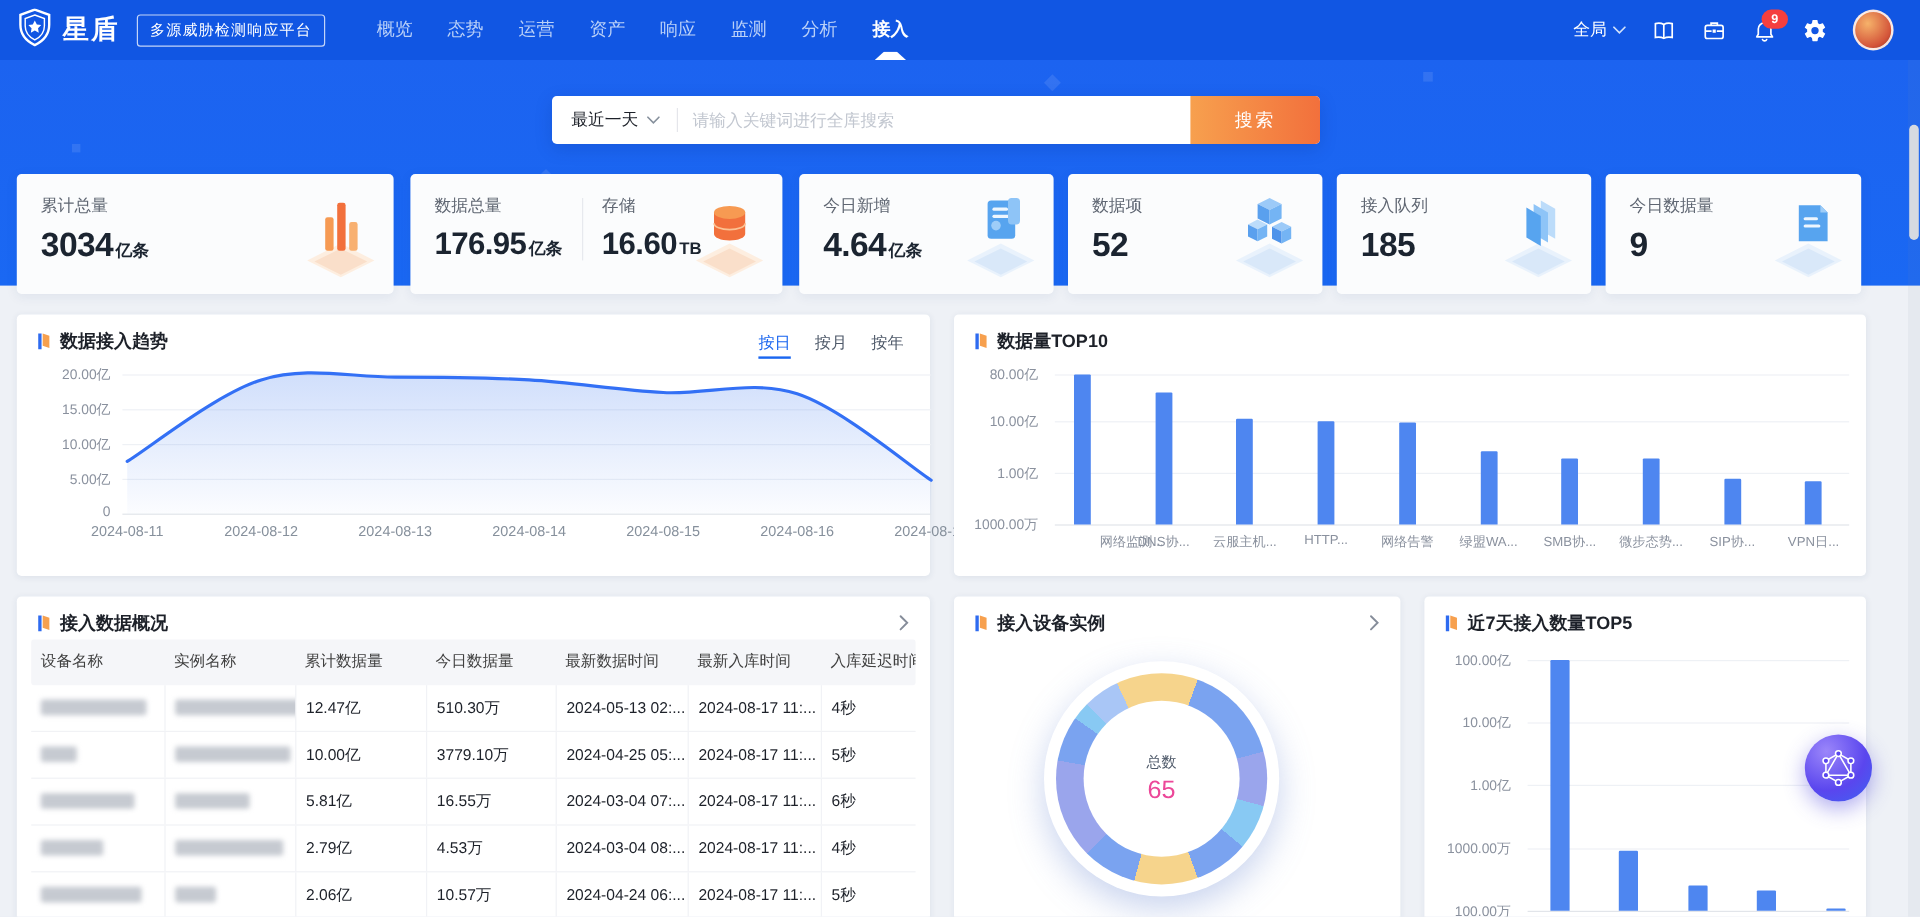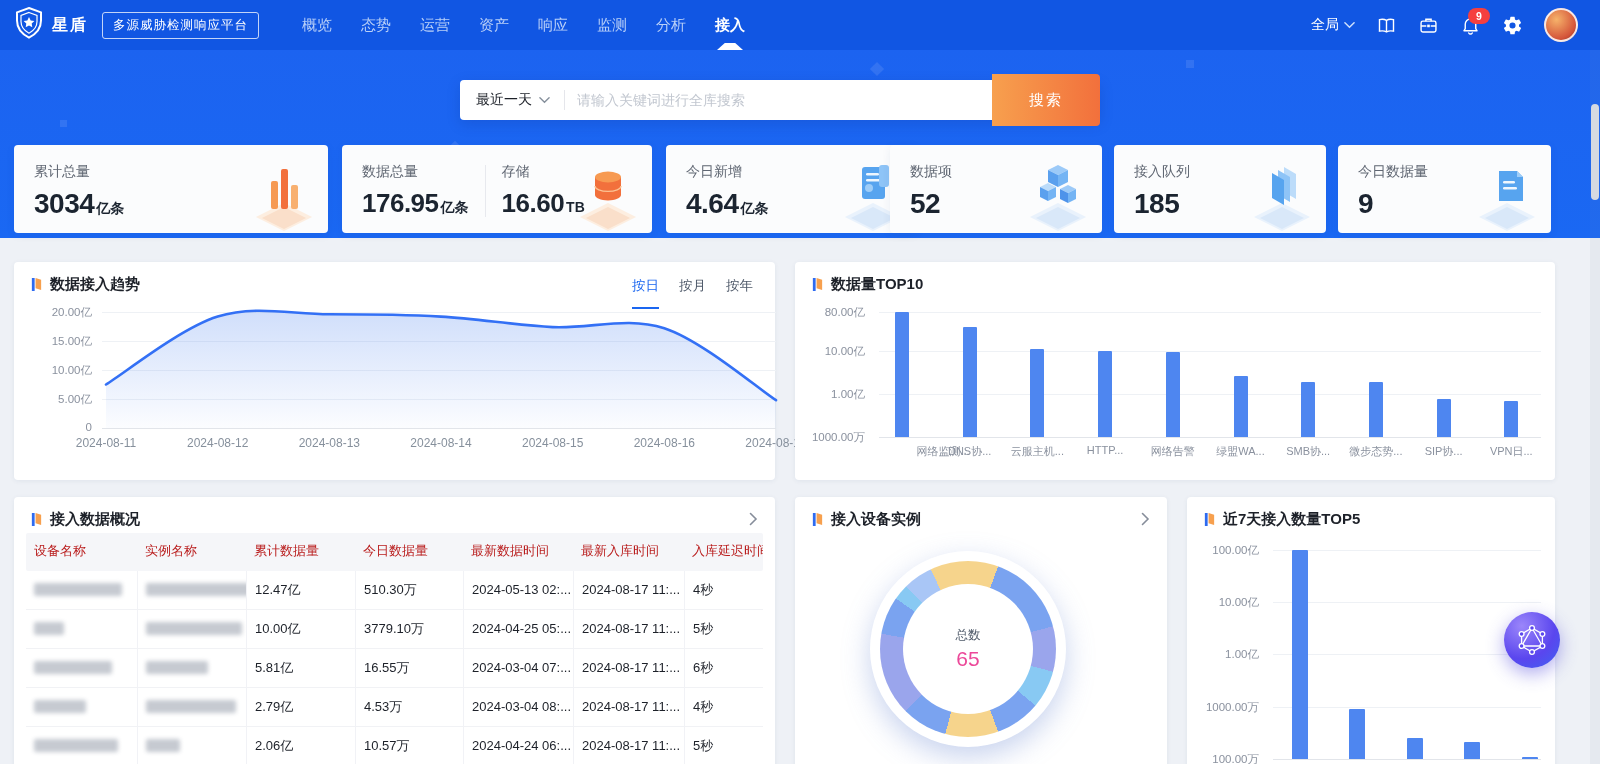--- a/index.html
+++ b/index.html
@@ -1,21 +1,21 @@
 <!DOCTYPE html>
 <html><head>
 <meta charset="utf-8">
 <style>
   html,body{margin:0;padding:0;background:#e9edf4;font-family:"Liberation Sans","DejaVu Sans",sans-serif;}
   #app{position:relative;width:1600px;height:764px;overflow:hidden;background:#eef1f6;}
   .abs{position:absolute;}
   
   .topbar{position:absolute;top:0;left:0;width:1600px;height:50px;background:#1156e3;display:flex;align-items:center;z-index:40;}
   .brand-wrap{display:flex;align-items:center;margin-left:14px;}
-  .brand-name{color:#fff;font-size:16px;font-weight:700;letter-spacing:2px;margin-left:8px;}
+  .brand-name{color:#fff;font-size:22px;font-weight:700;letter-spacing:2px;margin-left:8px;}
   .plat-badge{margin-left:14px;border:1px solid rgba(255,255,255,.75);border-radius:3px;padding:4px 10px;color:#fff;font-size:12.5px;letter-spacing:1px;}
   .main-nav{display:flex;margin-left:38px;height:50px;align-items:center;gap:19px;}
   .nav-item{position:relative;color:#b9d0f8;font-size:15px;height:50px;line-height:50px;padding:0 5px;cursor:pointer;white-space:nowrap;}
   .nav-item.active{color:#fff;font-weight:700;}
   .nav-ind{position:absolute;left:50%;transform:translateX(-50%);bottom:0;width:26px;height:7px;background:#fff;clip-path:polygon(0 100%,30% 0,70% 0,100% 100%);}
   .nav-right{margin-left:auto;display:flex;align-items:center;gap:21px;margin-right:22px;}
   .nav-search{display:flex;align-items:center;width:152px;height:30px;background:rgba(8,40,140,.25);border:1px solid rgba(255,255,255,.28);border-radius:3px;padding:0 8px;}
   .nav-search input{flex:1;min-width:0;background:transparent;border:none;outline:none;color:#e8f0ff;font-size:12.5px;}
   .nav-search input::placeholder{color:#9fbdf5;}
   .scope{display:flex;align-items:center;gap:5px;color:#fff;font-size:14px;cursor:pointer;}
@@ -24,48 +24,48 @@
   .bell-badge{position:absolute;top:-7px;right:-9px;min-width:16px;height:16px;border-radius:9px;background:#f53f3f;color:#fff;font-size:10.5px;line-height:16px;text-align:center;padding:0 3px;font-weight:700;}
   .avatar{width:30px;height:30px;border-radius:50%;background:radial-gradient(circle at 35% 32%,#f6b26a,#d4553a 68%,#8a2f1f);border:2px solid rgba(255,255,255,.85);cursor:pointer;}
   
   .hero{position:absolute;top:50px;left:0;width:1600px;height:188px;background:linear-gradient(180deg,#1c63f0,#1a68f3);overflow:hidden;}
   .deco{position:absolute;background:rgba(255,255,255,.10);}
   .hero-search{position:absolute;top:80px;left:460px;width:640px;height:40px;background:#fff;border-radius:4px;display:flex;align-items:center;box-shadow:0 4px 14px rgba(10,40,120,.18);z-index:10;}
   .range-sel{display:flex;align-items:center;gap:7px;padding:0 14px 0 16px;font-size:14px;color:#1d2129;cursor:pointer;white-space:nowrap;}
   .hs-divider{width:1px;height:20px;background:#e5e6eb;}
   .hero-search input{flex:1;min-width:0;border:none;outline:none;font-size:14px;color:#1d2129;padding:0 12px;}
   .hero-search input::placeholder{color:#c2c7d0;}
-  .search-btn{width:108px;height:52px;border:none;border-radius:0 4px 4px 0;background:linear-gradient(90deg,#f7a04e,#f2703c);color:#fff;font-size:15px;letter-spacing:2px;cursor:pointer;}
-  
-  .stat-card{position:absolute;top:145px;height:88px;background:#fbfcfd;border-radius:4px;box-shadow:0 2px 10px rgba(30,60,120,.07);z-index:5;}
+  .search-btn{width:108px;height:40px;border:none;border-radius:0 4px 4px 0;background:linear-gradient(90deg,#f7a04e,#f2703c);color:#fff;font-size:15px;letter-spacing:2px;cursor:pointer;}
+  
+  .stat-card{position:absolute;top:145px;height:100px;background:#fbfcfd;border-radius:4px;box-shadow:0 2px 10px rgba(30,60,120,.07);z-index:5;}
   .stat-label{font-size:14px;color:#5f6672;}
   .stat-val{font-size:28px;font-weight:700;color:#1b2430;letter-spacing:-.5px;line-height:1;}
   .stat-unit{font-size:14px;font-weight:700;color:#1b2430;margin-left:2px;text-align:center;}
   .stat-body{position:absolute;left:20px;top:18px;display:flex;gap:10px;align-items:flex-start;}
   .stat-group{display:flex;flex-direction:column;gap:9px;}
   .sg-div{width:1px;height:52px;background:#e7e9ee;margin:2px 6px 0 6px;}
   .stat-icon{position:absolute;right:10px;top:12px;width:68px;height:76px;}
   
   .panel{position:absolute;background:#fff;border-radius:4px;box-shadow:0 1px 5px rgba(31,53,105,.07);}
   .sec-title{position:absolute;left:16px;top:13px;display:flex;align-items:center;gap:7px;font-size:15px;font-weight:700;color:#1d2129;}
   .chev-right{position:absolute;right:14px;top:14px;width:16px;height:16px;cursor:pointer;}
   .tabs{position:absolute;right:22px;top:15px;display:flex;gap:20px;}
-  .tab{font-size:13.5px;color:#4e5969;cursor:pointer;padding-bottom:12px;}
+  .tab{font-size:13.5px;color:#4e5969;cursor:pointer;padding-bottom:2px;}
   .tab.active{color:#1a66f0;border-bottom:2px solid #1a66f0;}
   .gline{position:absolute;height:1px;background:#eef1f5;}
   .gline.zero{background:#e2e5ea;}
   .ylab{position:absolute;font-size:11.5px;color:#8a919e;text-align:right;}
   .xlab{position:absolute;font-size:12px;color:#86909c;text-align:center;white-space:nowrap;}
   .bar{position:absolute;background:#4e86f0;border-radius:1px 1px 0 0;}
   .catlab{position:absolute;font-size:11px;color:#8a919e;text-align:center;white-space:nowrap;overflow:hidden;}
   
   .tbl{position:absolute;left:12px;top:36px;width:737px;}
   .trow{display:grid;grid-template-columns:111px 109px 109px 108px 110px 111px 79px;}
   .trow.head{background:#f5f6f9;border-radius:2px;}
-  .trow.head .cell{color:#b91c1c;font-size:13px;line-height:36px;}
+  .trow.head .cell{color:#404040;font-size:13px;line-height:36px;}
   .cell{padding-left:8px;font-size:13px;color:#1d2129;line-height:38px;height:38px;white-space:nowrap;overflow:hidden;}
   .trow.body{border-bottom:1px solid #f1f2f5;}
   .trow.body .cell+.cell{border-left:1px solid #f1f2f6;}
   .blur-blob{display:inline-block;height:13px;background:#c6cad1;border-radius:2px;filter:blur(2px);vertical-align:middle;margin-top:-3px;}
   
   .donut-wrap{position:absolute;left:75px;top:54px;width:196px;height:196px;background:#fff;border-radius:50%;box-shadow:0 10px 28px rgba(110,140,210,.38);}
   .donut-ring{position:absolute;left:10px;top:10px;width:176px;height:176px;border-radius:50%;}
   .donut-hole{position:absolute;inset:33px;background:#fff;border-radius:50%;display:flex;flex-direction:column;align-items:center;justify-content:center;gap:3px;}
   .donut-hole .dl{font-size:12.5px;color:#4e5969;}
   .donut-hole .dv{font-size:21px;color:#ec4899;}
@@ -191,21 +191,21 @@
           </div>
         </div>
         <div class="stat-icon"><svg width="68" height="76" viewBox="0 0 68 76">
             <polygon points="34,46 62,60 34,74 6,60" fill="#fdeee0"></polygon>
             <polygon points="34,50 56,61 34,72 12,61" fill="#fadfca"></polygon>
             <path d="M21 20v18c0 3 5.8 5.4 13 5.4s13-2.4 13-5.4V20" fill="#f2703c"></path>
             <ellipse cx="34" cy="20" rx="13" ry="5.4" fill="#f79a52"></ellipse>
             <path d="M21 29c0 3 5.8 5.4 13 5.4s13-2.4 13-5.4" fill="none" stroke="#fbc293" stroke-width="1.4"></path>
           </svg></div>
       </div>
-      <div class="stat-card" style="left: 666px; width: 212px; padding-left: 39px;">
+      <div class="stat-card" style="left: 666px; width: 212px;">
         <div class="stat-body">
           <div class="stat-group">
             <div class="stat-label">今日新增</div>
             <div><span class="stat-val">4.64</span><span class="stat-unit">亿条</span></div>
           </div>
         </div>
         <div class="stat-icon"><svg width="68" height="76" viewBox="0 0 68 76">
             <polygon points="34,46 62,60 34,74 6,60" fill="#e9f2fc"></polygon>
             <polygon points="34,50 56,61 34,72 12,61" fill="#d9e8f9"></polygon>
             <rect x="23" y="10" width="23" height="32" rx="3" fill="#57a4ef"></rect>

